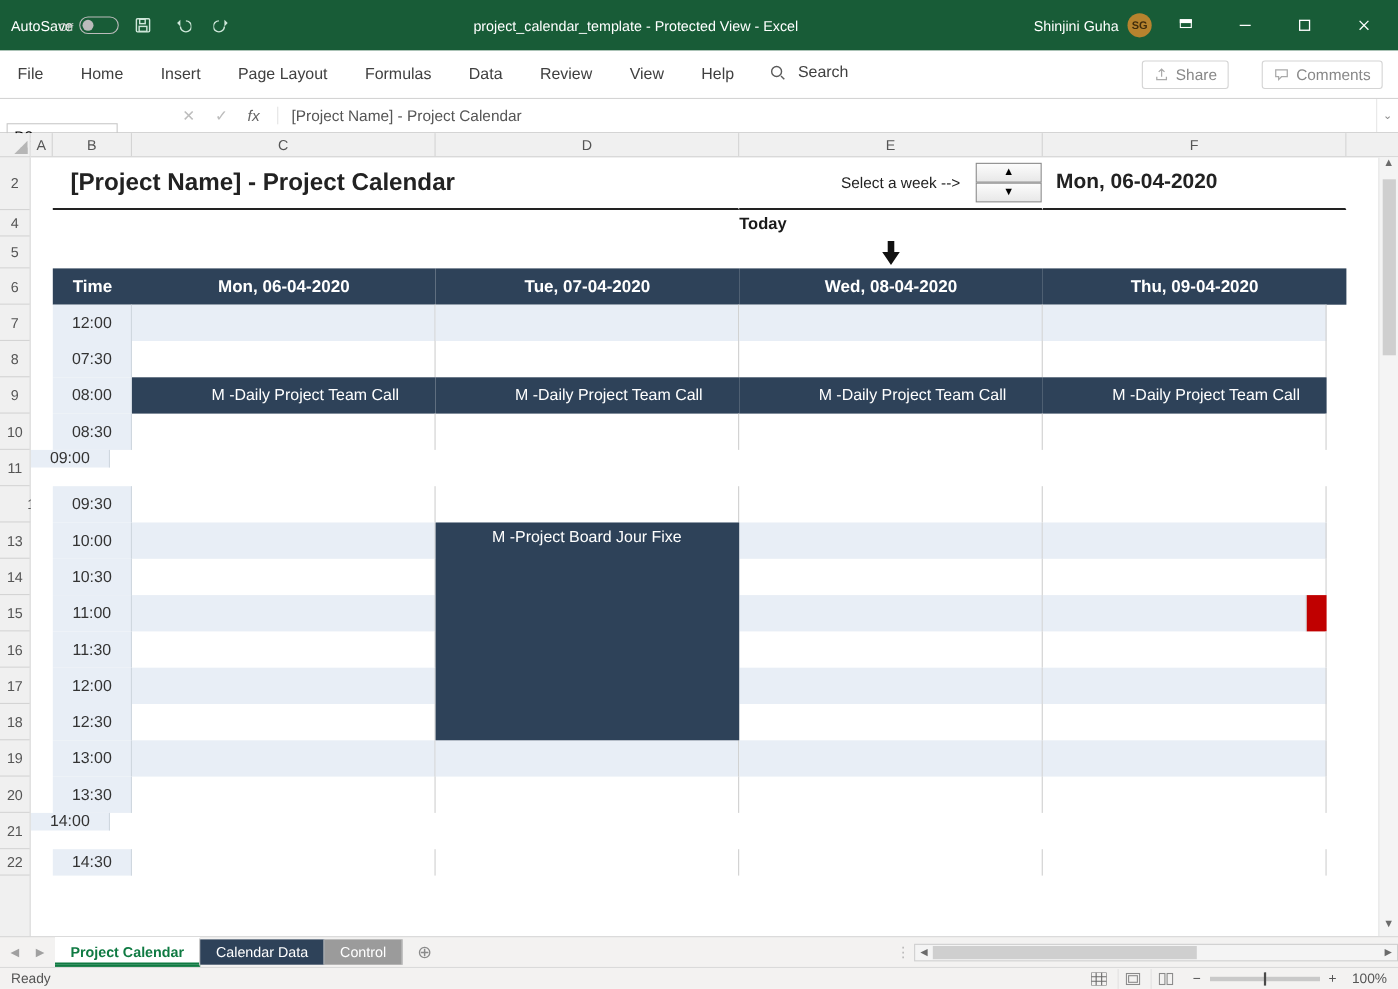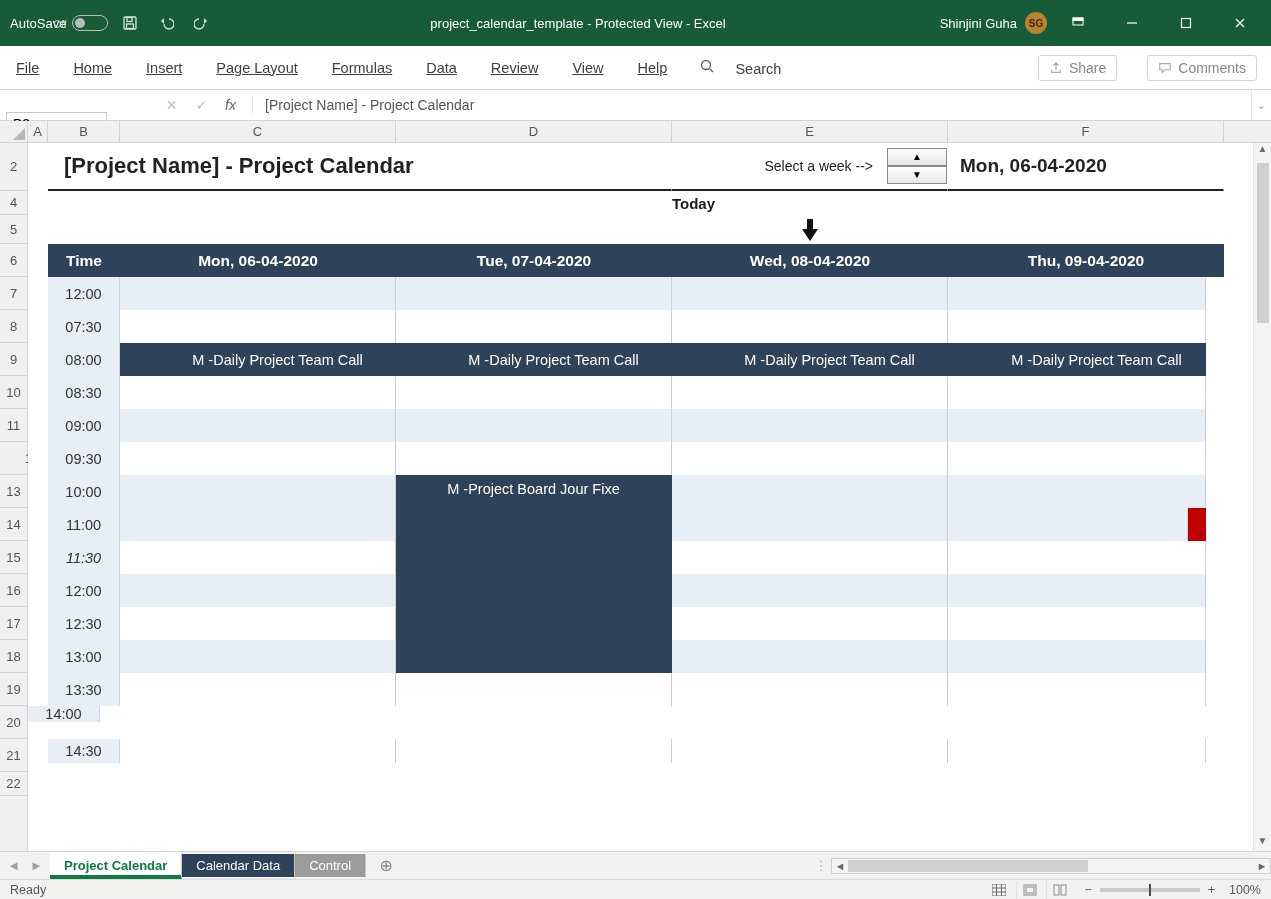--- a/index.html
+++ b/index.html
@@ -15,24 +15,24 @@
 .qat-btn { width: 28px; height: 28px; display:flex; align-items:center; justify-content:center; }
 .qat-btn svg { width:16px; height:16px; }
 .title-center { flex:1; text-align:center; }
 .title-user { display:flex; align-items:center; gap:8px; padding-right:8px; }
 .avatar-badge { width:22px; height:22px; border-radius:50%; background:#b7832e; display:flex; align-items:center; justify-content:center; font-size:10px; color:#412c0c; font-weight:600; }
 .win-btn { width:46px; height:30px; display:flex; align-items:center; justify-content:center; }
 .win-btn svg { width:12px; height:12px; stroke:#fff; }
 
 
 .ribbon { height: 44px; background:#fff; border-bottom:1px solid #d4d4d4; display:flex; align-items:center; padding: 0 14px; gap: 30px; font-size:14.5px; color:#404040; }
-.ribbon .tab { padding: 4px 2px; cursor:pointer;text-decoration:underline; }
+.ribbon .tab { padding: 4px 2px; cursor:pointer; }
 .ribbon .spacer { flex:1; }
 .ribbon-btn { border:1px solid #d4d4d4; padding:4px 10px; border-radius:3px; color:#888; display:flex; align-items:center; gap:6px; font-size:14px; }
-.search-group { display:flex; align-items:flex-end; gap:20px; }
+.search-group { display:flex; align-items:flex-start; gap:10px; }
 .search-icon svg { width:16px; height:16px; }
 
 
 .fbar { height: 31px; border-bottom:1px solid #d4d4d4; display:flex; align-items:center; font-size:14px; }
 .namebox { width:101px; height:23px; border:1px solid #c9c9c9; margin-left:6px; padding:2px 6px; display:flex; align-items:flex-end; justify-content:space-between;margin-top:36px; }
 .namebox .dd { font-size:10px; color:#7a7a7a; }
 .fbar-icons { width: 140px; display:flex; align-items:center; justify-content:flex-end; gap:18px; margin-left:6px; padding-right:16px; border-right:1px solid #e3e3e3; color:#bdbdbd; }
 .fbar-icons span { font-size:14px; }
 .fx { font-style:italic; color:#666; font-size:13px; }
 .fbar-input { flex:1; padding-left:12px; color:#555; }
@@ -314,21 +314,21 @@
         <div class="cell event single" style="width:258px;">M -Daily Project Team Call</div>
       </div>
       <div class="srow" style="height:33px;">
         <div class="cell" style="width:20px;"></div>
         <div class="time-col" style="width:72px;">08:30</div>
         <div class="cell day-cell" style="width:276px;"></div>
         <div class="cell day-cell" style="width:276px;"></div>
         <div class="cell day-cell" style="width:276px;"></div>
         <div class="cell day-cell" style="width:258px;"></div>
       </div>
-      <div class="srow" style="height:33px;">
+      <div class="srow" style="height:33px;flex-direction:column;">
         <div class="cell" style="width:20px;"></div>
         <div class="time-col" style="width:72px;">09:00</div>
         <div class="cell day-cell alt" style="width:276px;"></div>
         <div class="cell day-cell alt" style="width:276px;"></div>
         <div class="cell day-cell alt" style="width:276px;"></div>
         <div class="cell day-cell alt" style="width:258px;"></div>
       </div>
       <div class="srow" style="height:33px;">
         <div class="cell" style="width:20px;"></div>
         <div class="time-col" style="width:72px;">09:30</div>
@@ -339,31 +339,39 @@
       </div>
 
       <div class="srow" style="height:33px; position:relative;">
         <div class="cell" style="width:20px;"></div>
         <div class="time-col" style="width:72px;">10:00</div>
         <div class="cell day-cell alt" style="width:276px;"></div>
         <div class="cell event" style="width:276px; height:198px; position:absolute; left:368px; top:0; z-index:2;">M -Project Board Jour Fixe</div>
         <div class="cell day-cell alt" style="width:276px;"></div>
         <div class="cell day-cell alt" style="width:276px;"></div>
         <div class="cell day-cell alt" style="width:258px;"></div>
+      </div>
+      <div class="srow" style="height:33px;">
+        <div class="cell" style="width:20px;"></div>
+        <div class="time-col" style="width:72px;">10:30</div>
+        <div class="cell day-cell" style="width:276px;"></div>
+        <div class="cell day-cell" style="width:276px;"></div>
+        <div class="cell day-cell" style="width:276px;"></div>
+        <div class="cell day-cell" style="width:258px;"></div>
       </div>
       <div class="srow" style="height:33px;">
         <div class="cell" style="width:20px;"></div>
         <div class="time-col" style="width:72px;">11:00</div>
         <div class="cell day-cell alt" style="width:276px;"></div>
         <div class="cell day-cell alt" style="width:276px;"></div>
         <div class="cell day-cell alt" style="width:276px;"></div>
         <div class="cell day-cell alt" style="width:240px;"></div>
         <div class="cell red-sliver" style="width:18px;"></div>
       </div>
-      <div class="srow" style="height:33px;font-style:italic;">
+      <div class="srow" style="height:33px;">
         <div class="cell" style="width:20px;"></div>
         <div class="time-col" style="width:72px;">11:30</div>
         <div class="cell day-cell" style="width:276px;"></div>
         <div class="cell day-cell" style="width:276px;"></div>
         <div class="cell day-cell" style="width:276px;"></div>
         <div class="cell day-cell" style="width:258px;"></div>
       </div>
       <div class="srow" style="height:33px;">
         <div class="cell" style="width:20px;"></div>
         <div class="time-col" style="width:72px;">12:00</div>

